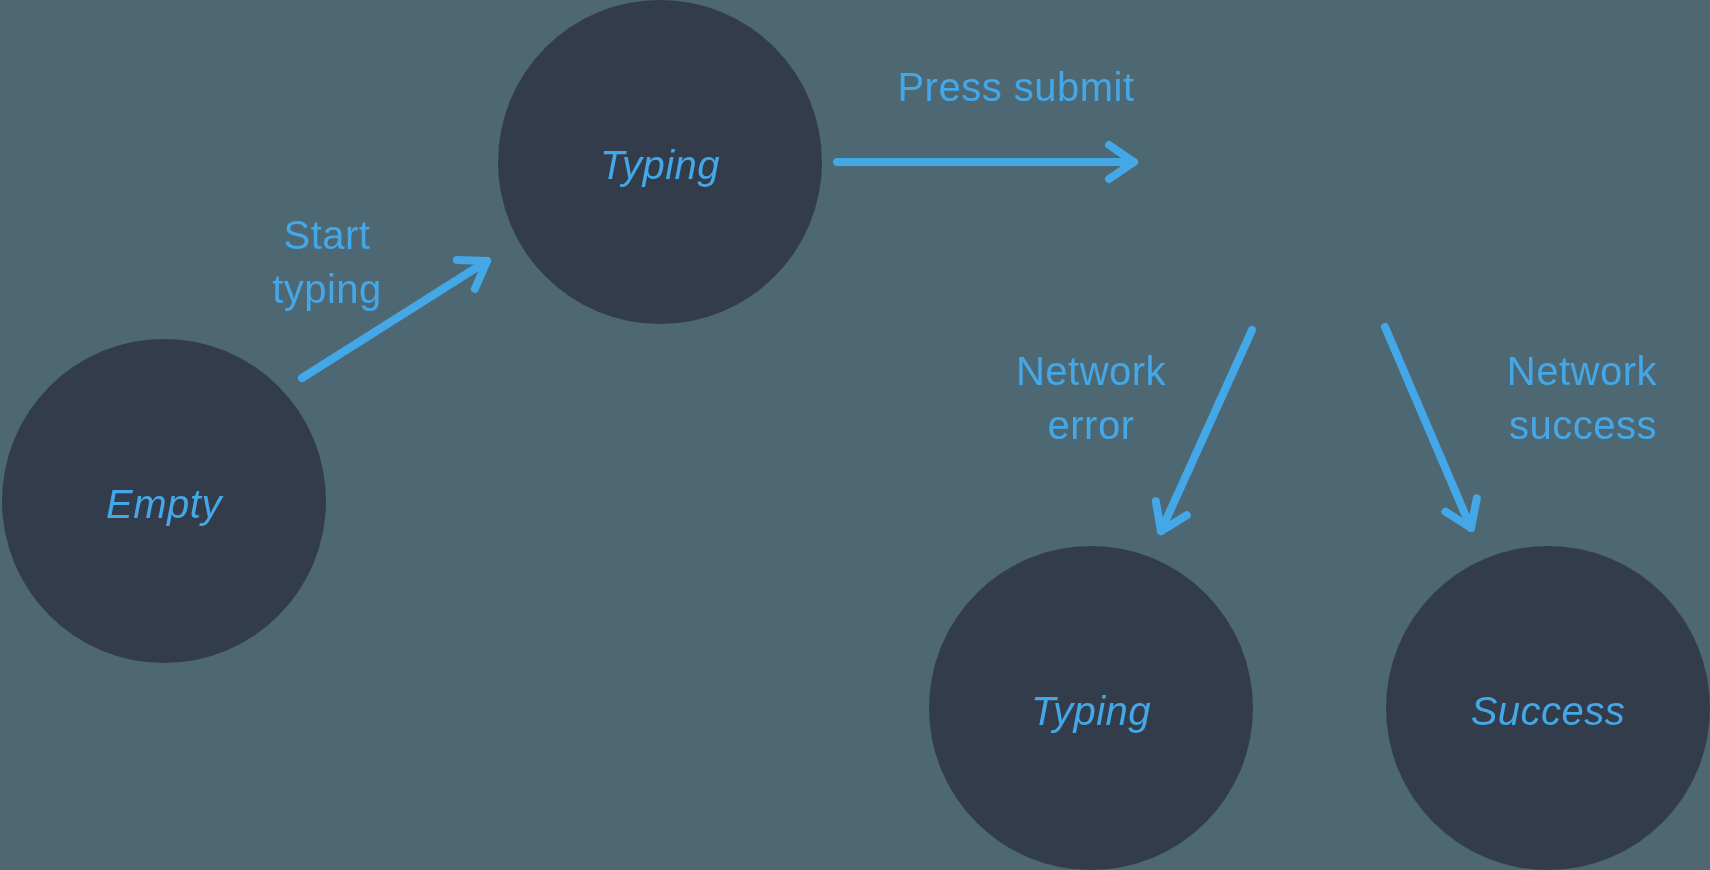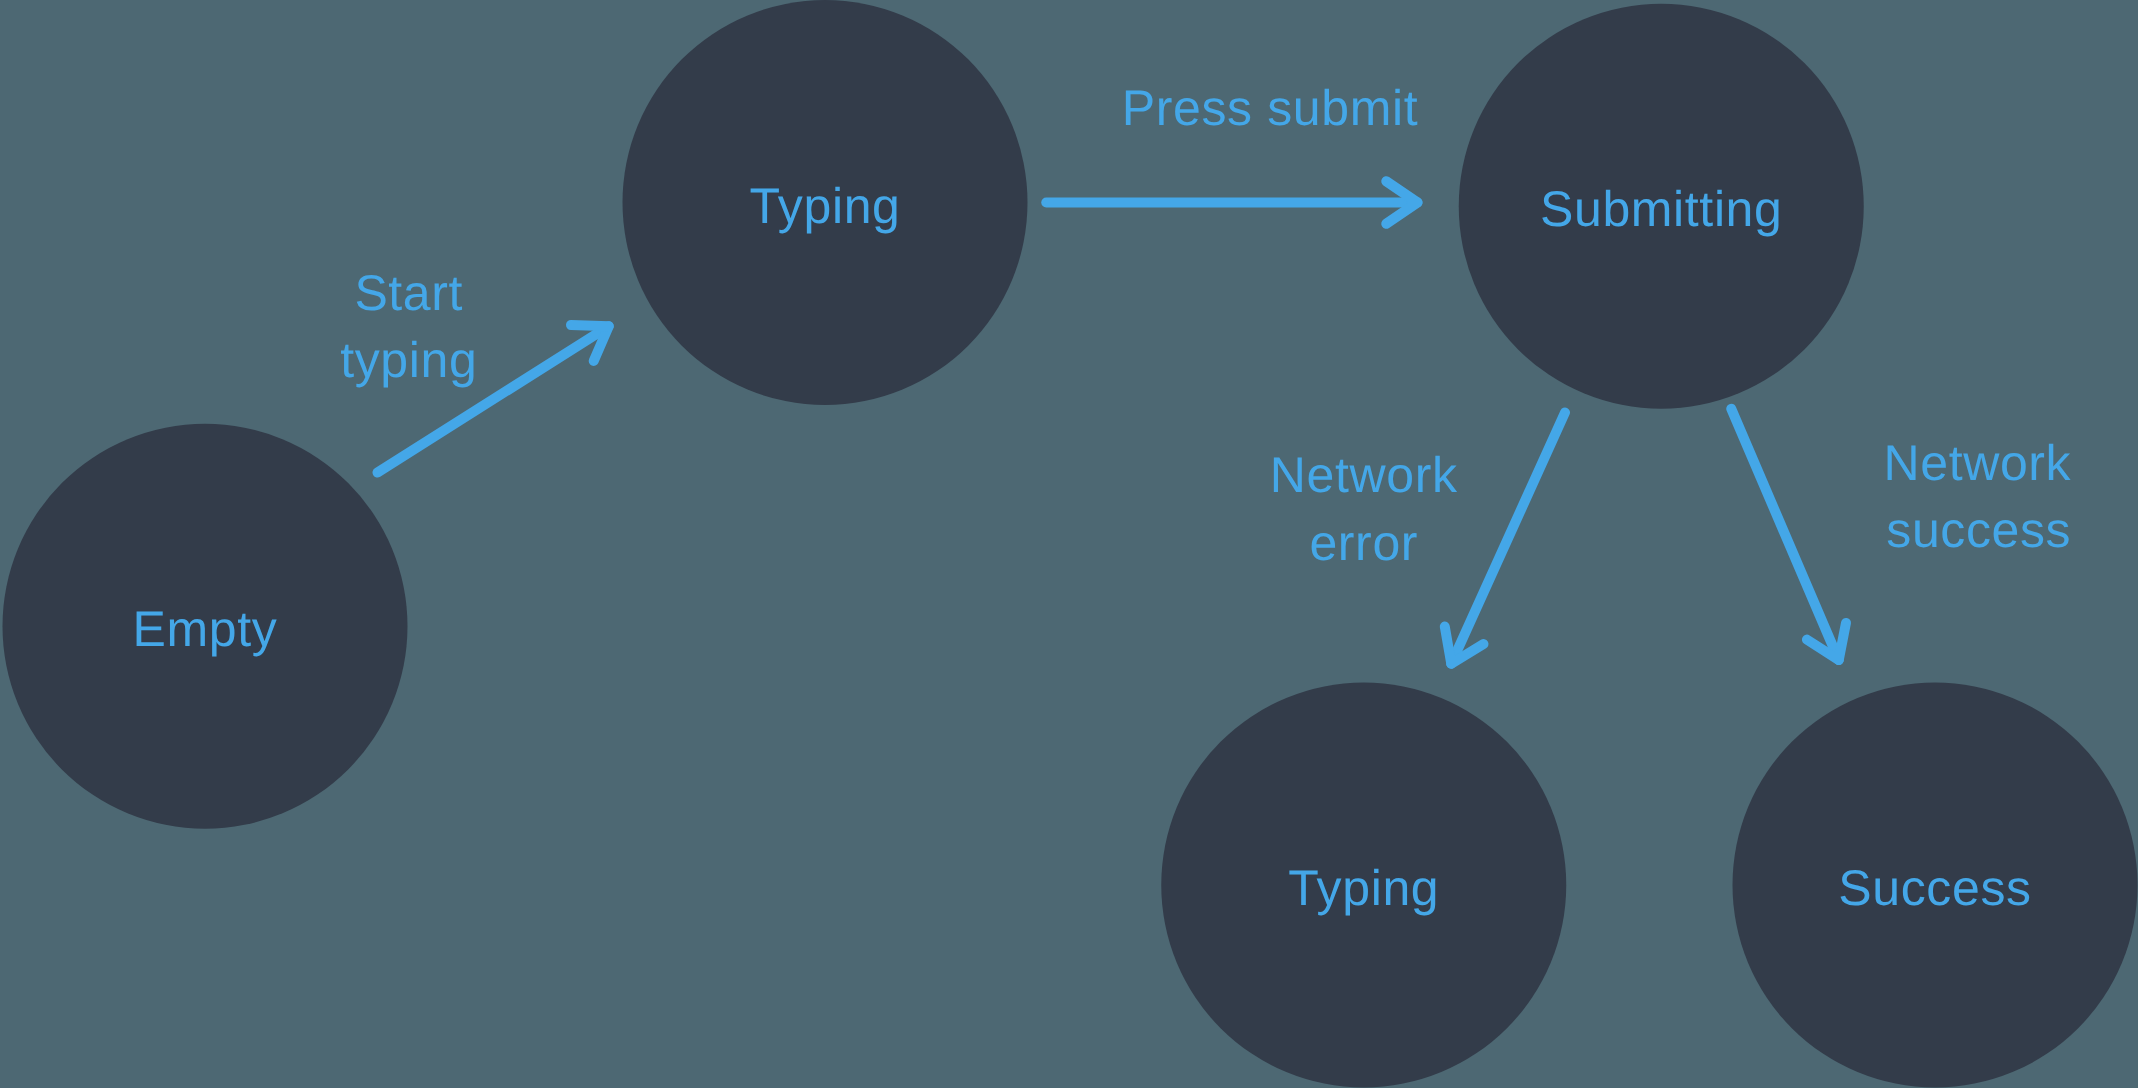--- a/index.html
+++ b/index.html
@@ -40,20 +40,21 @@
   }
   .node {
     position: absolute;
     width: 324px;
     height: 324px;
     border-radius: 50%;
     background: var(--node);
     display: flex;
     align-items: center;
     justify-content: center;
+    font-style: italic;
   }
   .node-label {
     color: var(--accent);
     font-size: 40px;
     font-weight: 400;
     letter-spacing: 0.5px;
     padding-top: 6px;
   }
   .node-empty      { left: 2px;    top: 339px; }
   .node-typing     { left: 498px;  top: 0px;   }
@@ -66,21 +67,21 @@
     transform: translate(-50%, -50%);
     color: var(--accent);
     font-size: 40px;
     font-weight: 400;
     letter-spacing: 0.5px;
     text-align: center;
     line-height: 1.36;
   }
   .label-start-typing    { left: 327px;  top: 238px; width: 170px; margin-top: 24px; }
   .label-press-submit    { left: 988px;  top: 87px;  white-space: nowrap; margin-left: 28px; }
-  .label-network-error   { left: 1091px; top: 408px; width: 210px; }
+  .label-network-error   { left: 1091px; top: 398px; width: 210px; }
   .label-network-success { left: 1547px; top: 398px; width: 220px; text-align: right; }
 </style>
 </head>
 <body>
 
 <div class="stage">
 
   <svg class="edges-layer" viewBox="0 0 1710 870" xmlns="http://www.w3.org/2000/svg">
     <defs>
       <marker id="arrowhead" markerUnits="userSpaceOnUse" markerWidth="64" markerHeight="64" viewBox="-32 -32 64 64" refX="0" refY="0" orient="auto">
@@ -94,23 +95,20 @@
   </svg>
 
   <div class="node node-empty">
     <span class="node-label">Empty</span>
   </div>
 
   <div class="node node-typing">
     <span class="node-label">Typing</span>
   </div>
 
-  <div class="node node-submitting">
-    <span class="node-label">Submitting</span>
-  </div>
 
   <div class="node node-error">
     <span class="node-label">Typing</span>
   </div>
 
   <div class="node node-success">
     <span class="node-label">Success</span>
   </div>
 
   <div class="edge-label label-start-typing">Start typing</div>

